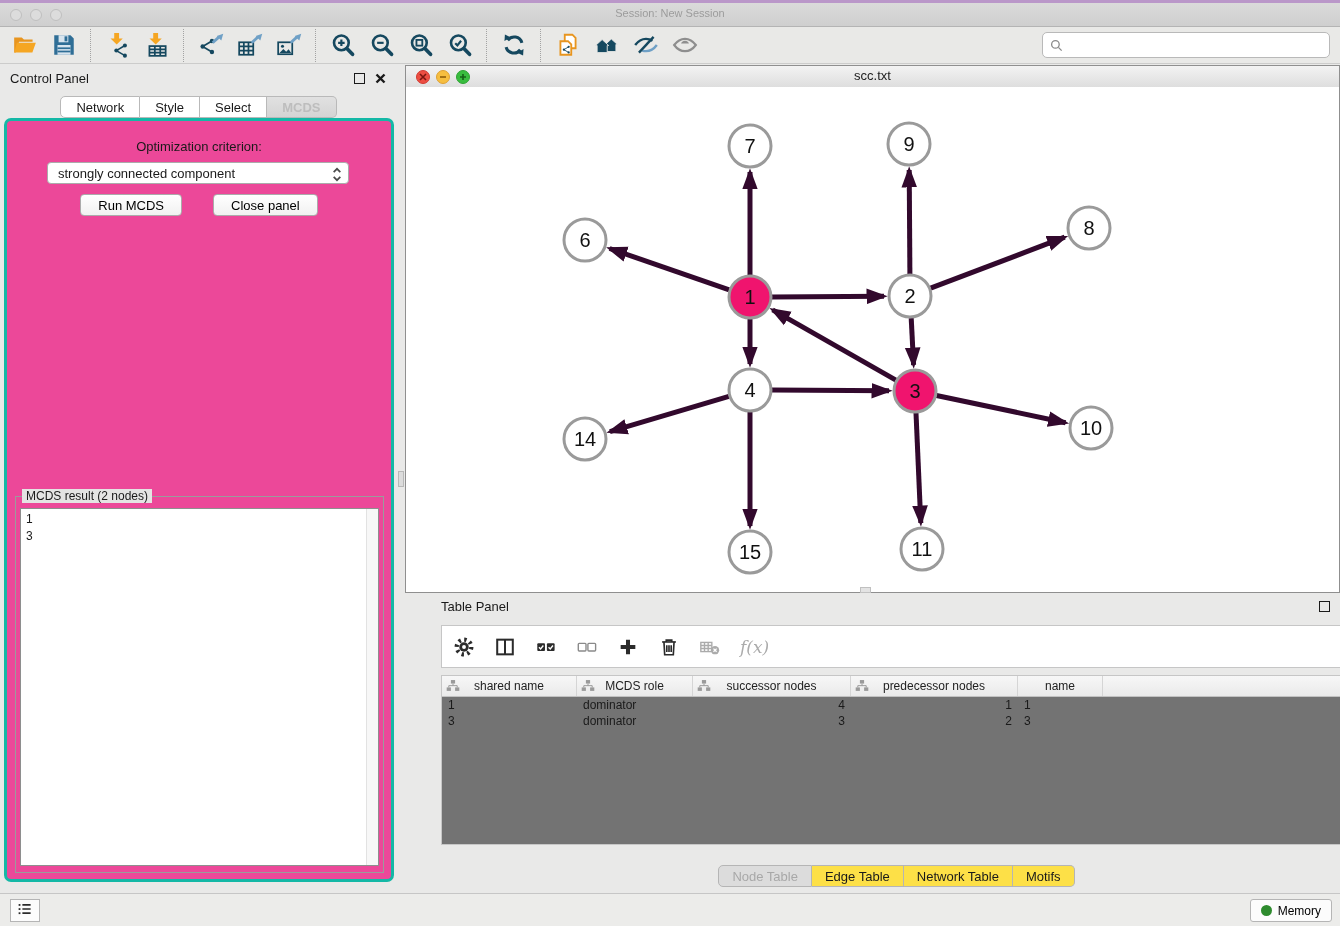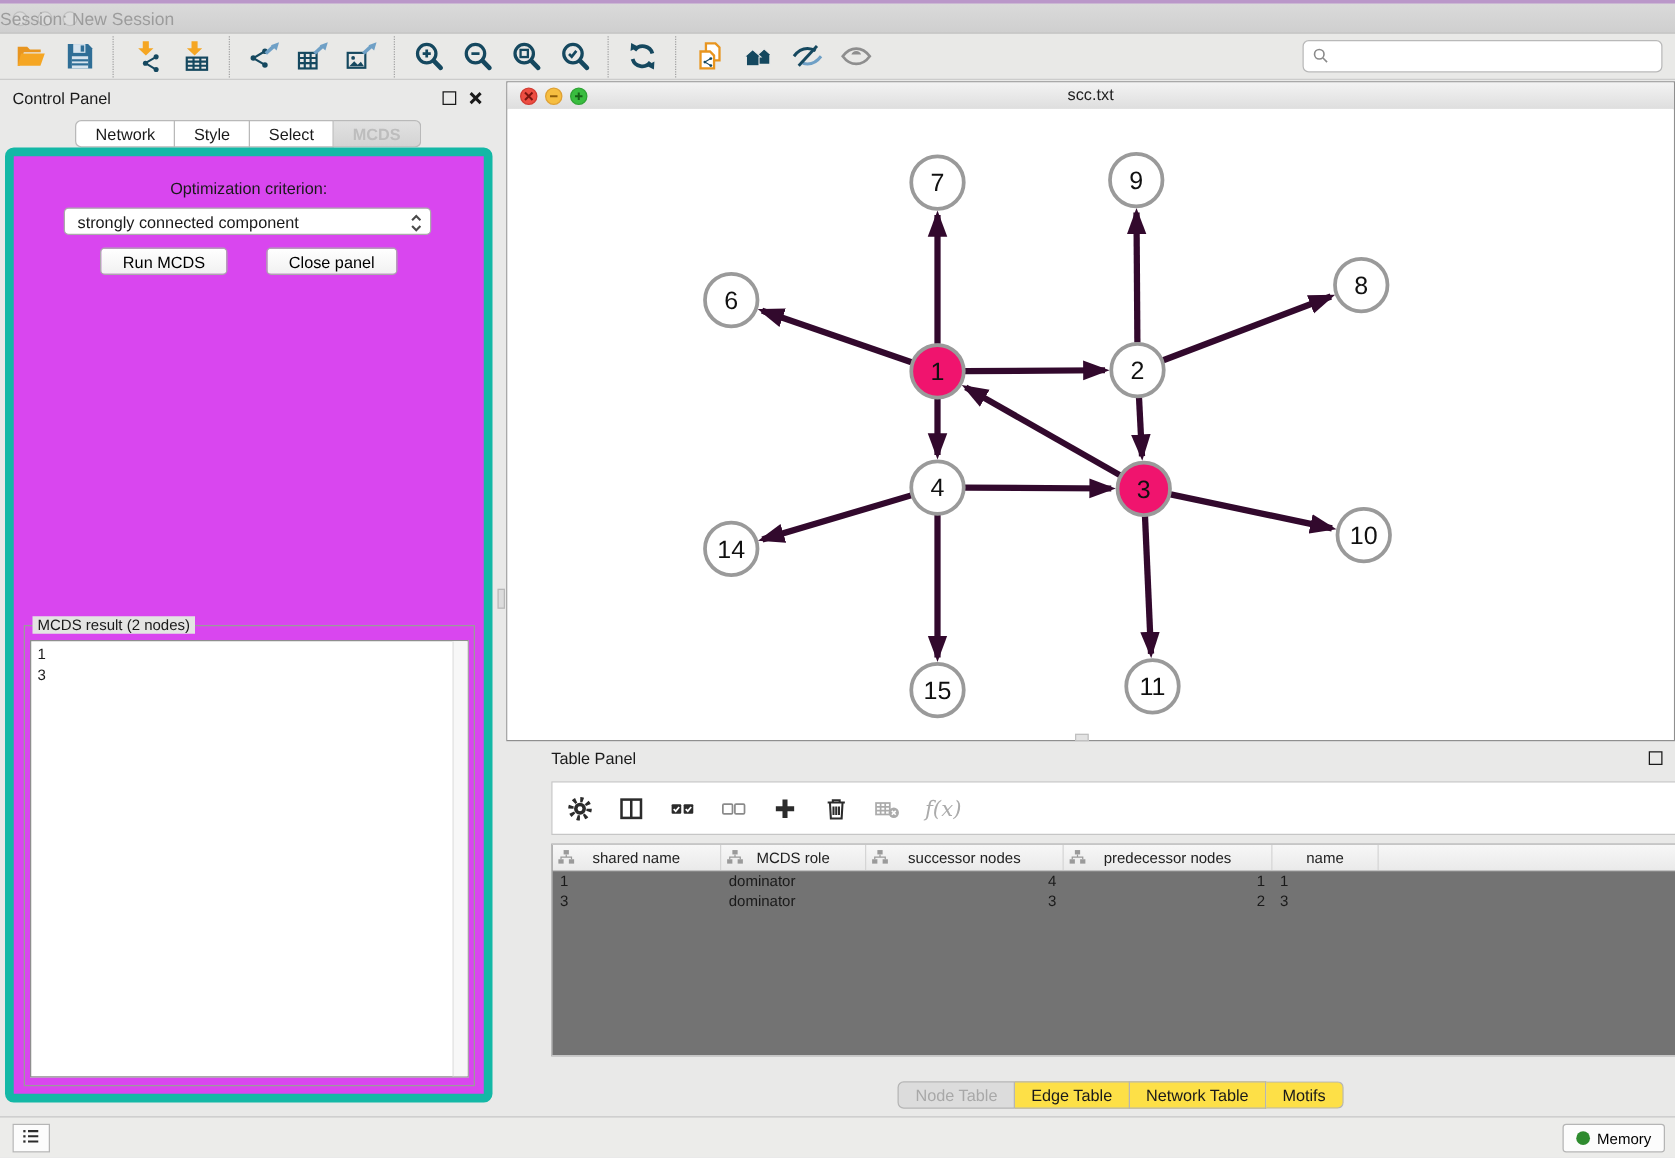--- a/index.html
+++ b/index.html
@@ -7,21 +7,21 @@
     width:1340px;height:926px;position:relative;overflow:hidden;
     font-family:"Liberation Sans",sans-serif;background:#E9E9E8;color:#1A1A1A;
     -webkit-font-smoothing:antialiased;
   }
   
   .top-accent{position:absolute;top:0;left:0;width:100%;height:3px;background:#BA97C9;}
   .titlebar{position:absolute;top:3px;left:0;width:100%;height:24px;
     background:linear-gradient(#DADADA,#CFCFCF);border-bottom:1px solid #B4B4B4;box-sizing:border-box;}
   .traffic{position:absolute;top:6px;left:10px;display:flex;gap:8px;}
   .t-light{width:12px;height:12px;border-radius:50%;background:#DCDCDC;border:1px solid #BFBFBF;box-sizing:border-box;padding:0;}
-  .title-text{position:absolute;left:0;right:0;top:4px;text-align:left;font-size:14px;color:#9C9C9C;}
+  .title-text{position:absolute;left:0;right:0;top:4px;text-align:center;font-size:11px;color:#9C9C9C;}
   .toolbar{position:absolute;top:27px;left:0;width:100%;height:37px;background:#E9E9E7;
     border-bottom:1px solid #CCCCCB;box-sizing:border-box;display:flex;align-items:center;padding:0 8px;}
   .tb-group{display:flex;align-items:center;gap:6px;}
   .tb-sep{width:0;height:33px;border-left:1px dotted #A3A3A3;margin:0 10px;}
   .tb-btn{width:33px;height:33px;display:flex;align-items:center;justify-content:center;
     background:none;border:none;padding:0;cursor:pointer;}
   .tb-btn svg{width:26px;height:26px;display:block;}
   .search-wrap{margin-left:auto;position:relative;width:288px;height:26px;margin-right:2px;}
   .search-input{width:100%;height:100%;box-sizing:border-box;border:1px solid #B9B9B9;border-radius:5px;
     padding:0 8px 0 26px;font-size:13px;background:#FFF;outline:none;}
@@ -31,22 +31,22 @@
   .cp-title{position:absolute;left:10px;top:6px;font-size:13px;}
   .panel-controls{position:absolute;right:11px;top:8px;display:flex;gap:10px;align-items:center;}
   .float-btn{width:11px;height:11px;border:1.6px solid #1A1A1A;box-sizing:border-box;background:transparent;padding:0;cursor:pointer;}
   .close-btn{width:11px;height:11px;background:transparent;border:none;padding:0;cursor:pointer;display:flex;}
   .cp-tabs{position:absolute;top:31px;left:0;width:100%;display:flex;justify-content:center;}
   .cp-tab{height:22px;line-height:22px;padding:0 15px;background:#FFF;border:1px solid #B9B9B9;
     border-left:none;font-size:13px;cursor:pointer;box-sizing:border-box;}
   .cp-tab.first{border-left:1px solid #B9B9B9;border-radius:5px 0 0 5px;}
   .cp-tab.last{border-radius:0 5px 5px 0;}
   .cp-tab.active{background:linear-gradient(#E1E1E1,#D4D4D4);color:#BDBDBD;font-weight:bold;}
-  .cp-content{position:absolute;top:53px;left:4px;right:3px;bottom:12px;background:#d946ef;
-    border:7px solid #14b8a6;border-radius:7px;}
+  .cp-content{position:absolute;top:53px;left:4px;right:3px;bottom:12px;background:#ec4899;
+    border:3px solid #14b8a6;border-radius:7px;}
   .opt-label{position:absolute;top:18px;left:0;right:0;text-align:center;font-size:13px;}
   .opt-select{position:absolute;left:40px;right:42px;top:41px;height:22px;background:#FFF;
     border:1px solid #ABABAB;border-radius:4px;font-size:13px;line-height:22px;padding-left:10px;
     box-sizing:border-box;cursor:pointer;}
   .opt-stepper{position:absolute;right:5px;top:2px;}
   .btn-row{position:absolute;top:73px;left:0;right:0;display:flex;justify-content:center;gap:31px;}
   .mac-btn{height:22px;background:linear-gradient(#FFFFFF,#F1F1F1);border:1px solid #ABABAB;
     border-radius:4px;font-size:13px;padding:0 17px;cursor:pointer;font-family:"Liberation Sans",sans-serif;}
   .result-group{position:absolute;left:8px;right:7px;top:375px;bottom:6px;border:1px solid #9B9B9B;}
   .result-label{position:absolute;top:-8px;left:6px;background:#E4E4E3;padding:0 4px;font-size:12px;}

